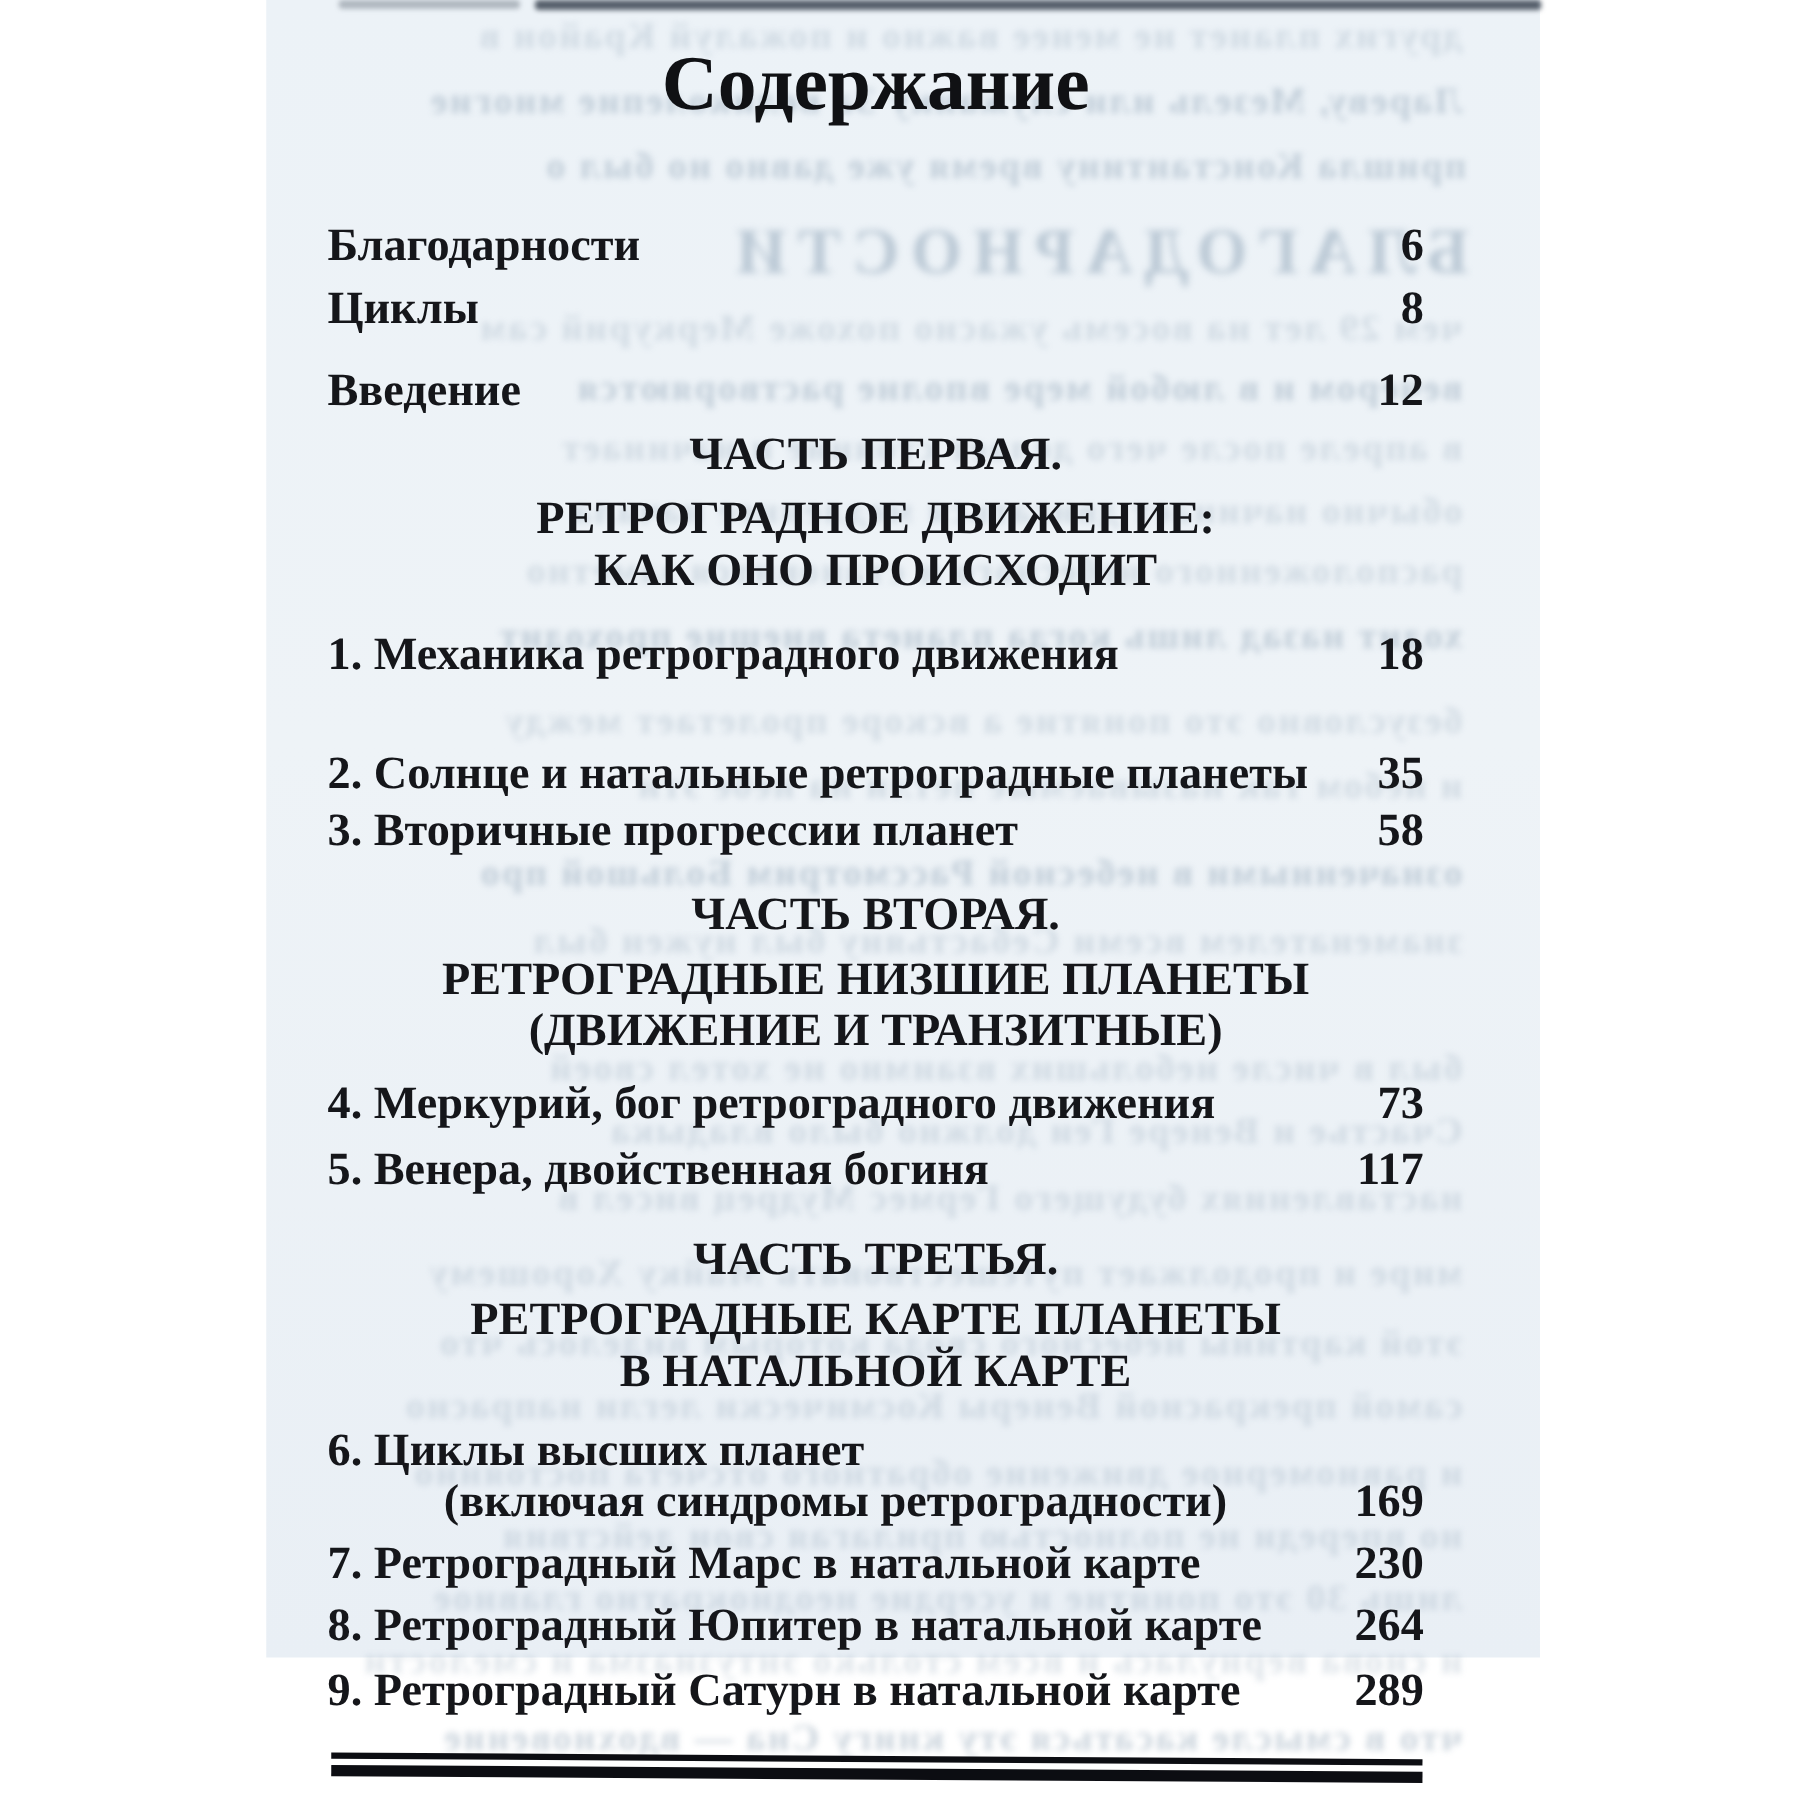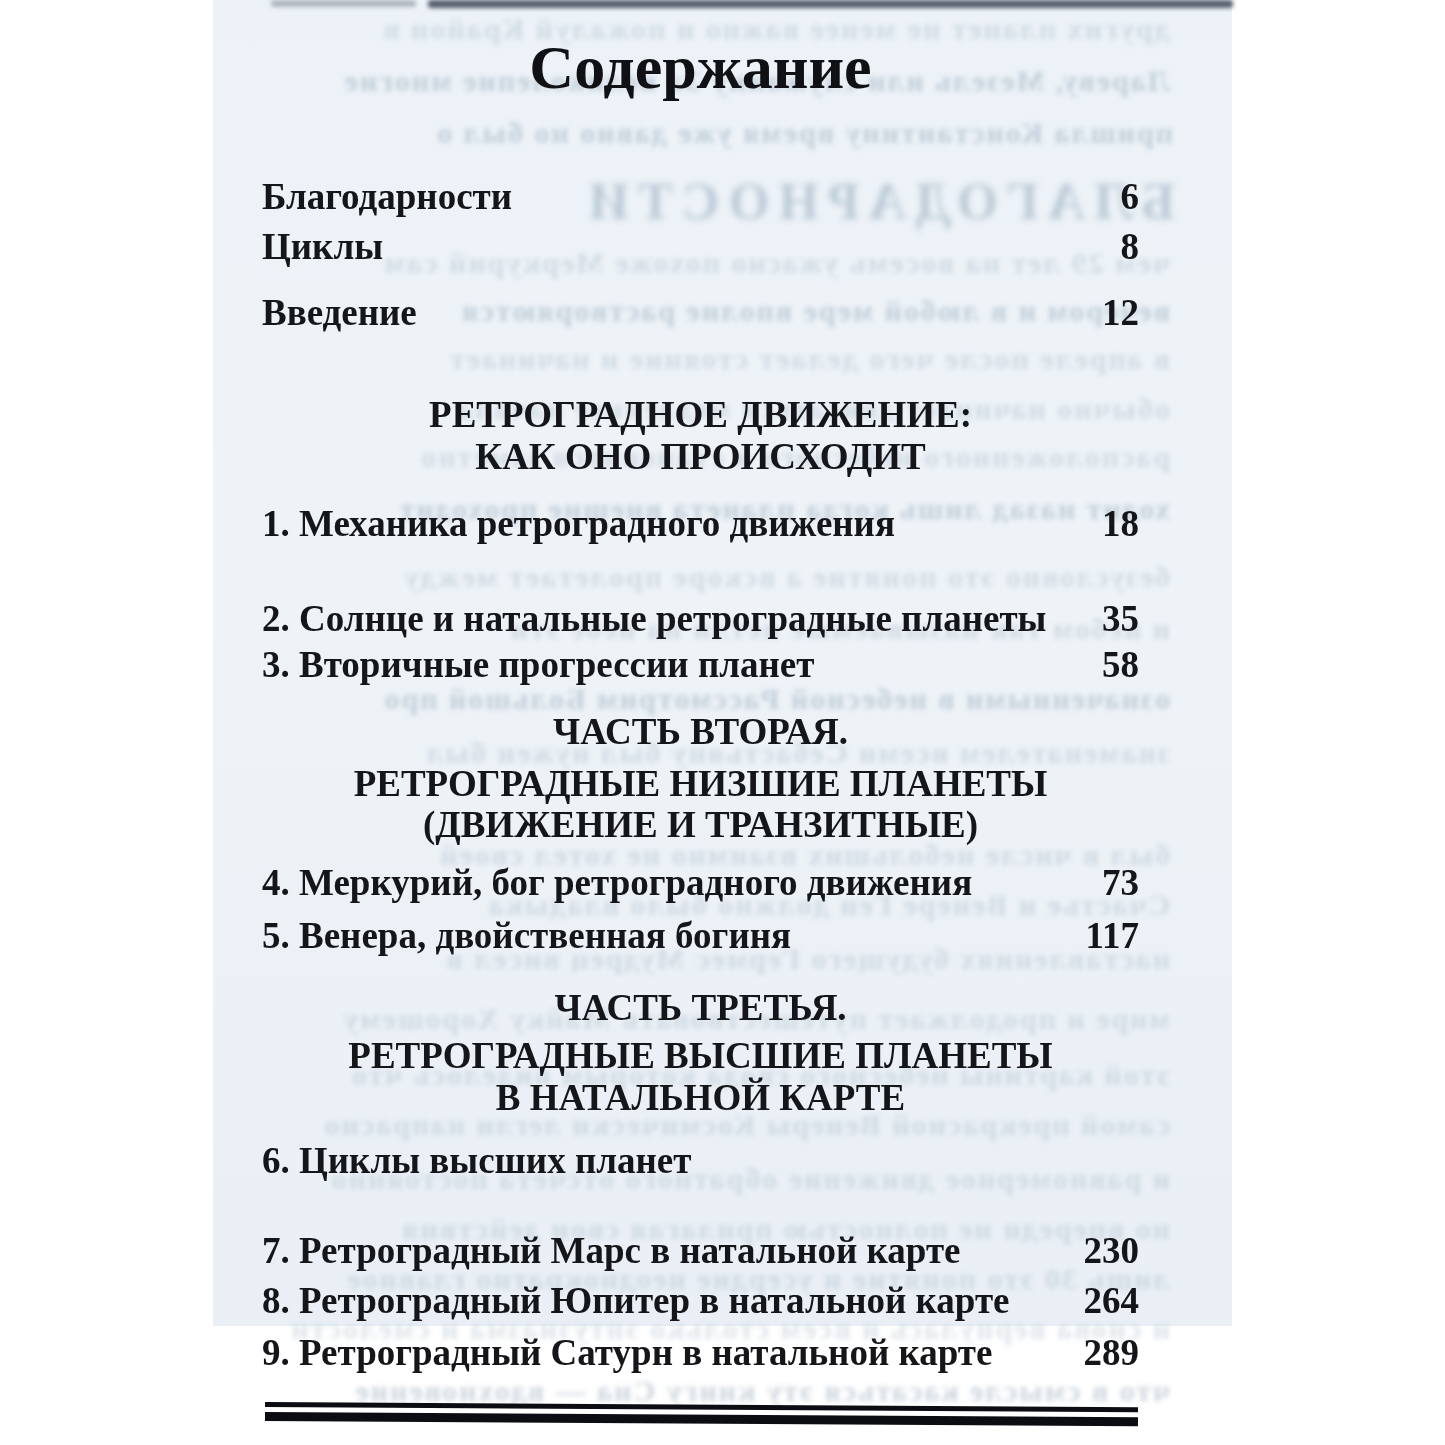--- a/index.html
+++ b/index.html
@@ -97,20 +97,21 @@
     </div>
     <div class="line r1">
       <span>Циклы</span>
       <span class="num">8</span>
     </div>
     <div class="line r2">
       <span>Введение</span>
       <span class="num">12</span>
     </div>
 
+    <div class="line part r3">ЧАСТЬ ПЕРВАЯ.</div>
     <div class="line part r4">РЕТРОГРАДНОЕ ДВИЖЕНИЕ:</div>
     <div class="line part r5">КАК ОНО ПРОИСХОДИТ</div>
 
     <div class="line r6">
       <span>1. Механика ретроградного движения</span>
       <span class="num">18</span>
     </div>
     <div class="line r7">
       <span>2. Солнце и натальные ретроградные планеты</span>
       <span class="num">35</span>
@@ -127,25 +128,29 @@
     <div class="line r12">
       <span>4. Меркурий, бог ретроградного движения</span>
       <span class="num">73</span>
     </div>
     <div class="line r13">
       <span>5. Венера, двойственная богиня</span>
       <span class="num">117</span>
     </div>
 
     <div class="line part r14">ЧАСТЬ ТРЕТЬЯ.</div>
-    <div class="line part r15">РЕТРОГРАДНЫЕ ВЫСШИЕ ПЛАНЕТЫ</div>
+    <div class="line part r15">РЕТРОГРАДНЫЕ КАРТЕ ПЛАНЕТЫ</div>
     <div class="line part r16">В НАТАЛЬНОЙ КАРТЕ</div>
 
     <div class="line r17">
       <span>6. Циклы высших планет</span>
+    </div>
+    <div class="line r18">
+      <span class="indent">(включая синдромы ретроградности)</span>
+      <span class="num">169</span>
     </div>
     <div class="line r19">
       <span>7. Ретроградный Марс в натальной карте</span>
       <span class="num">230</span>
     </div>
     <div class="line r20">
       <span>8. Ретроградный Юпитер в натальной карте</span>
       <span class="num">264</span>
     </div>
     <div class="line r21">

